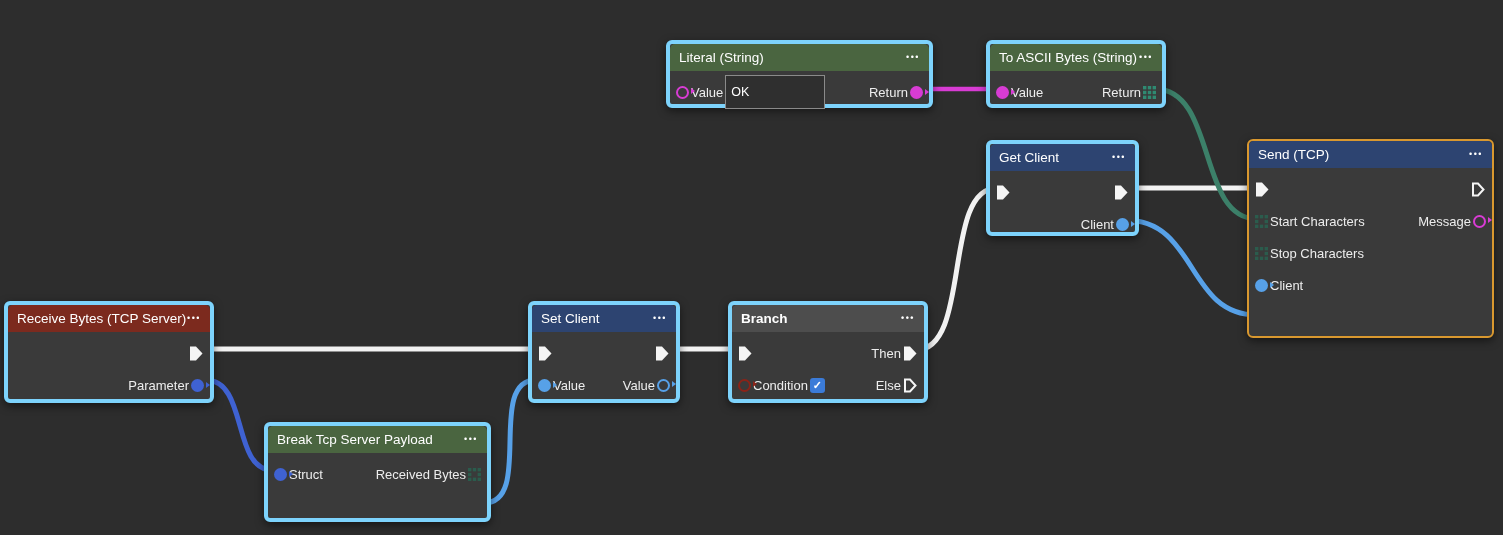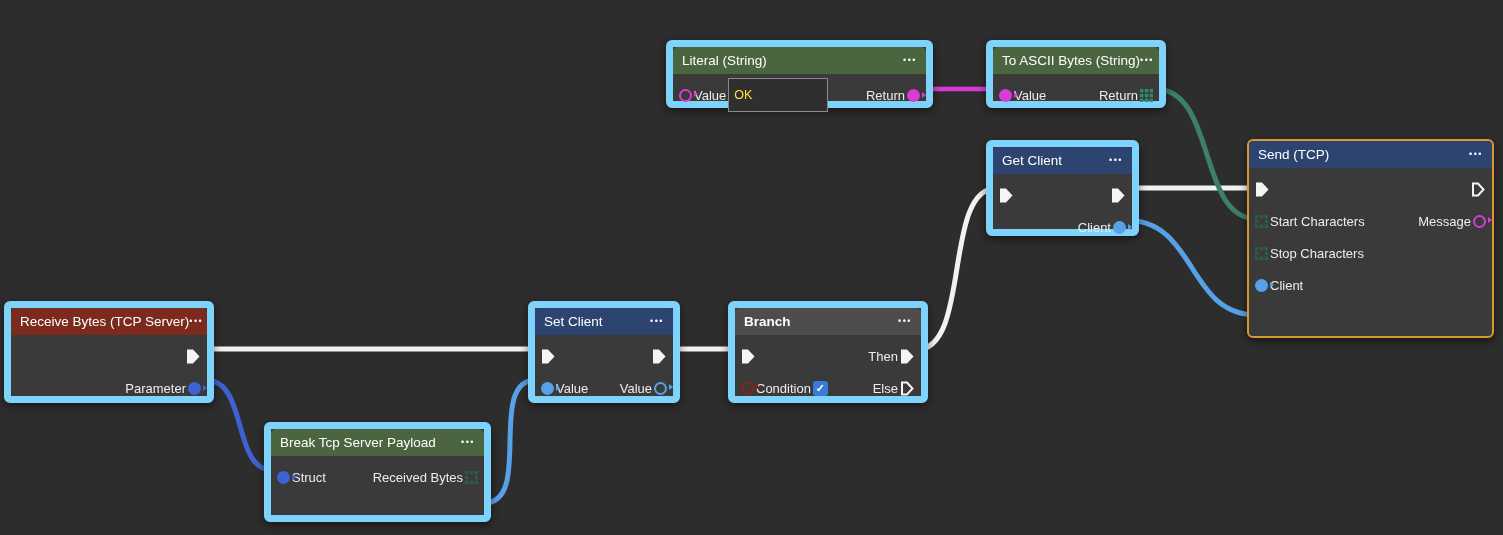--- a/index.html
+++ b/index.html
@@ -1,19 +1,19 @@
 <!DOCTYPE html>
 <html><head>
 <meta charset="utf-8">
 <style>
   html,body{margin:0;padding:0;background:#2d2d2d;width:1503px;height:535px;overflow:hidden;
     font-family:"Liberation Sans", sans-serif;}
   .canvas{position:relative;width:1503px;height:535px;background:#2d2d2d;}
   svg.wires{position:absolute;left:0;top:0;z-index:1;}
-  .node{position:absolute;z-index:2;background:#3a3a3a;border:7px solid #7dd3fc;border-radius:6px;
+  .node{position:absolute;z-index:2;background:#3a3a3a;border:4px solid #7dd3fc;border-radius:6px;
     box-shadow:0 3px 8px rgba(0,0,0,.5);box-sizing:border-box;}
   .node.selected{border:2px solid #d9982f;}
   .hdr{height:27px;display:flex;align-items:center;padding:0 9px;border-radius:5px 5px 0 0;
     color:#fff;font-size:13.5px;}
   .hdr .ttl{white-space:nowrap;}
   .hdr .menu{margin-left:auto;color:#fff;font-size:9px;letter-spacing:1.5px;cursor:pointer;line-height:1;}
   .hdr.green{background:#4a6540;}
   .hdr.navy{background:#2d4471;}
   .hdr.red{background:#7c2a1e;}
   .hdr.gray{background:#4d4d4d;font-weight:bold;}
@@ -31,21 +31,21 @@
   .magenta{--c:#d83cd4;}
   .lblue{--c:#57a1e8;}
   .rblue{--c:#3f62d2;}
   .dred{--c:#8a2318;}
   
   svg.pin{flex:none;cursor:crosshair;display:block;}
   .white{color:#f5f5f5;}
   .tealb{color:#2f8a72;}
   .teald{color:#2b5c4d;}
   
-  .txt{width:100px;height:20px;background:#2f2f2f;border:1px solid #8a8a8a;color:#fde047;
+  .txt{width:100px;height:20px;background:#2f2f2f;border:1px solid #8a8a8a;color:#ffffff;
     font-family:"Liberation Sans", sans-serif;font-size:12.5px;padding:16px 5px;box-sizing:border-box;outline:none;}
   
   .chk{width:15px;height:15px;border-radius:3px;background:#3b7bd8;color:#fff;display:flex;
     align-items:center;justify-content:center;font-size:11px;font-weight:bold;flex:none;cursor:pointer;line-height:1;}
 </style>
 </head>
 <body>
 
 <div class="canvas">
 

